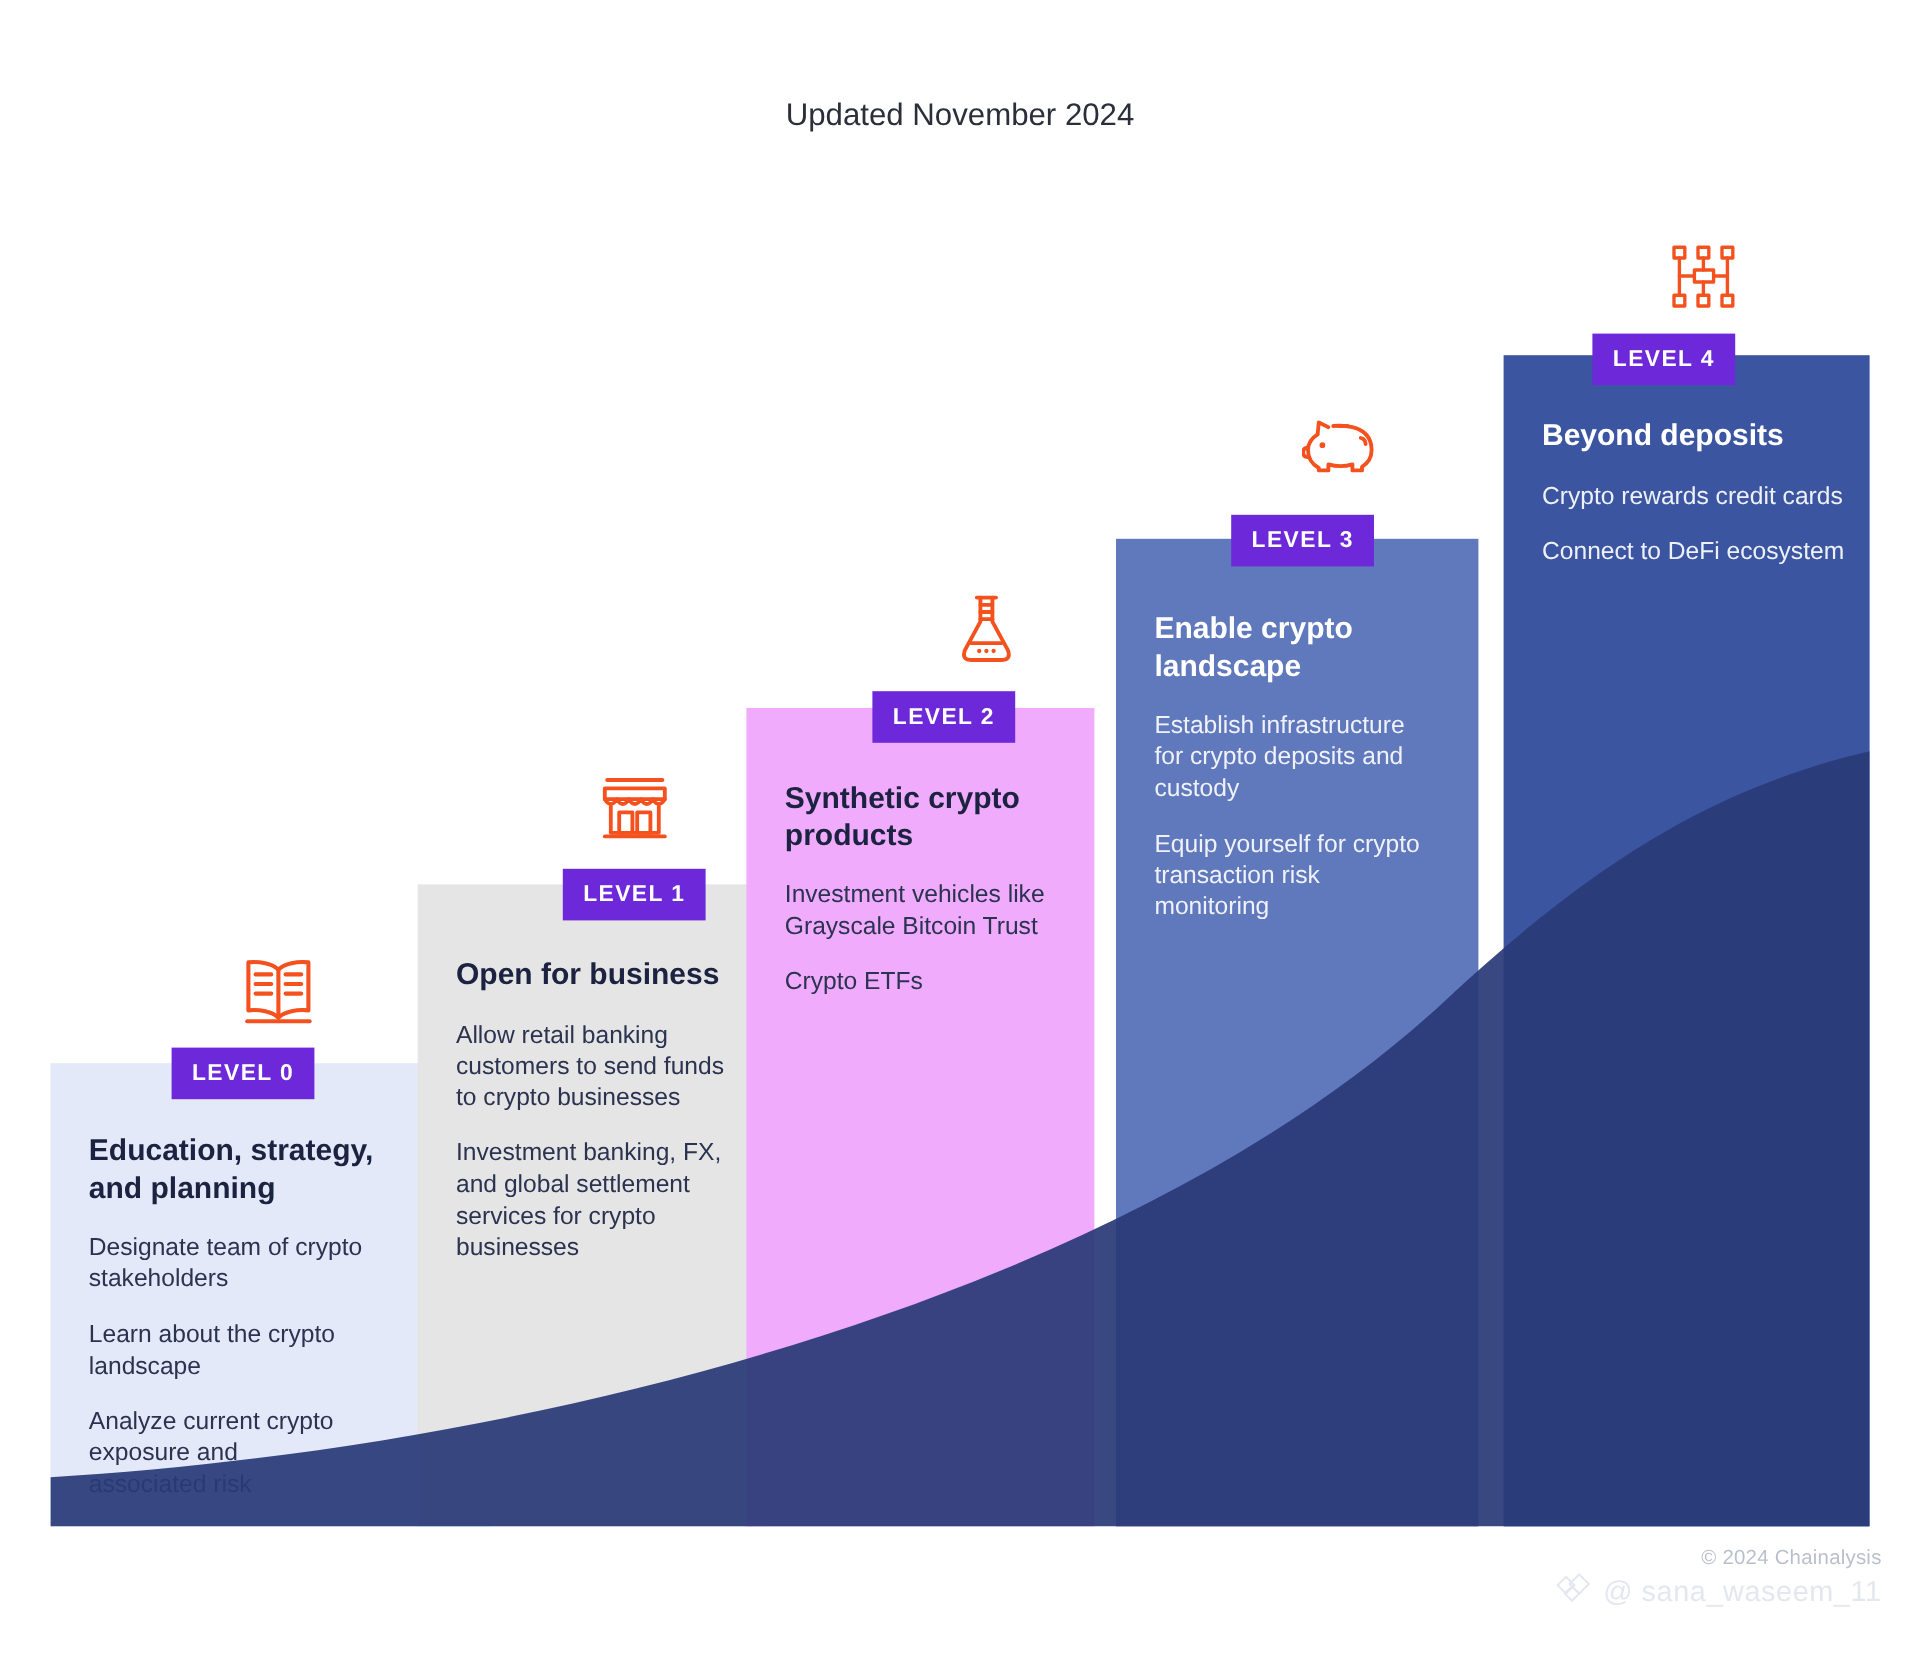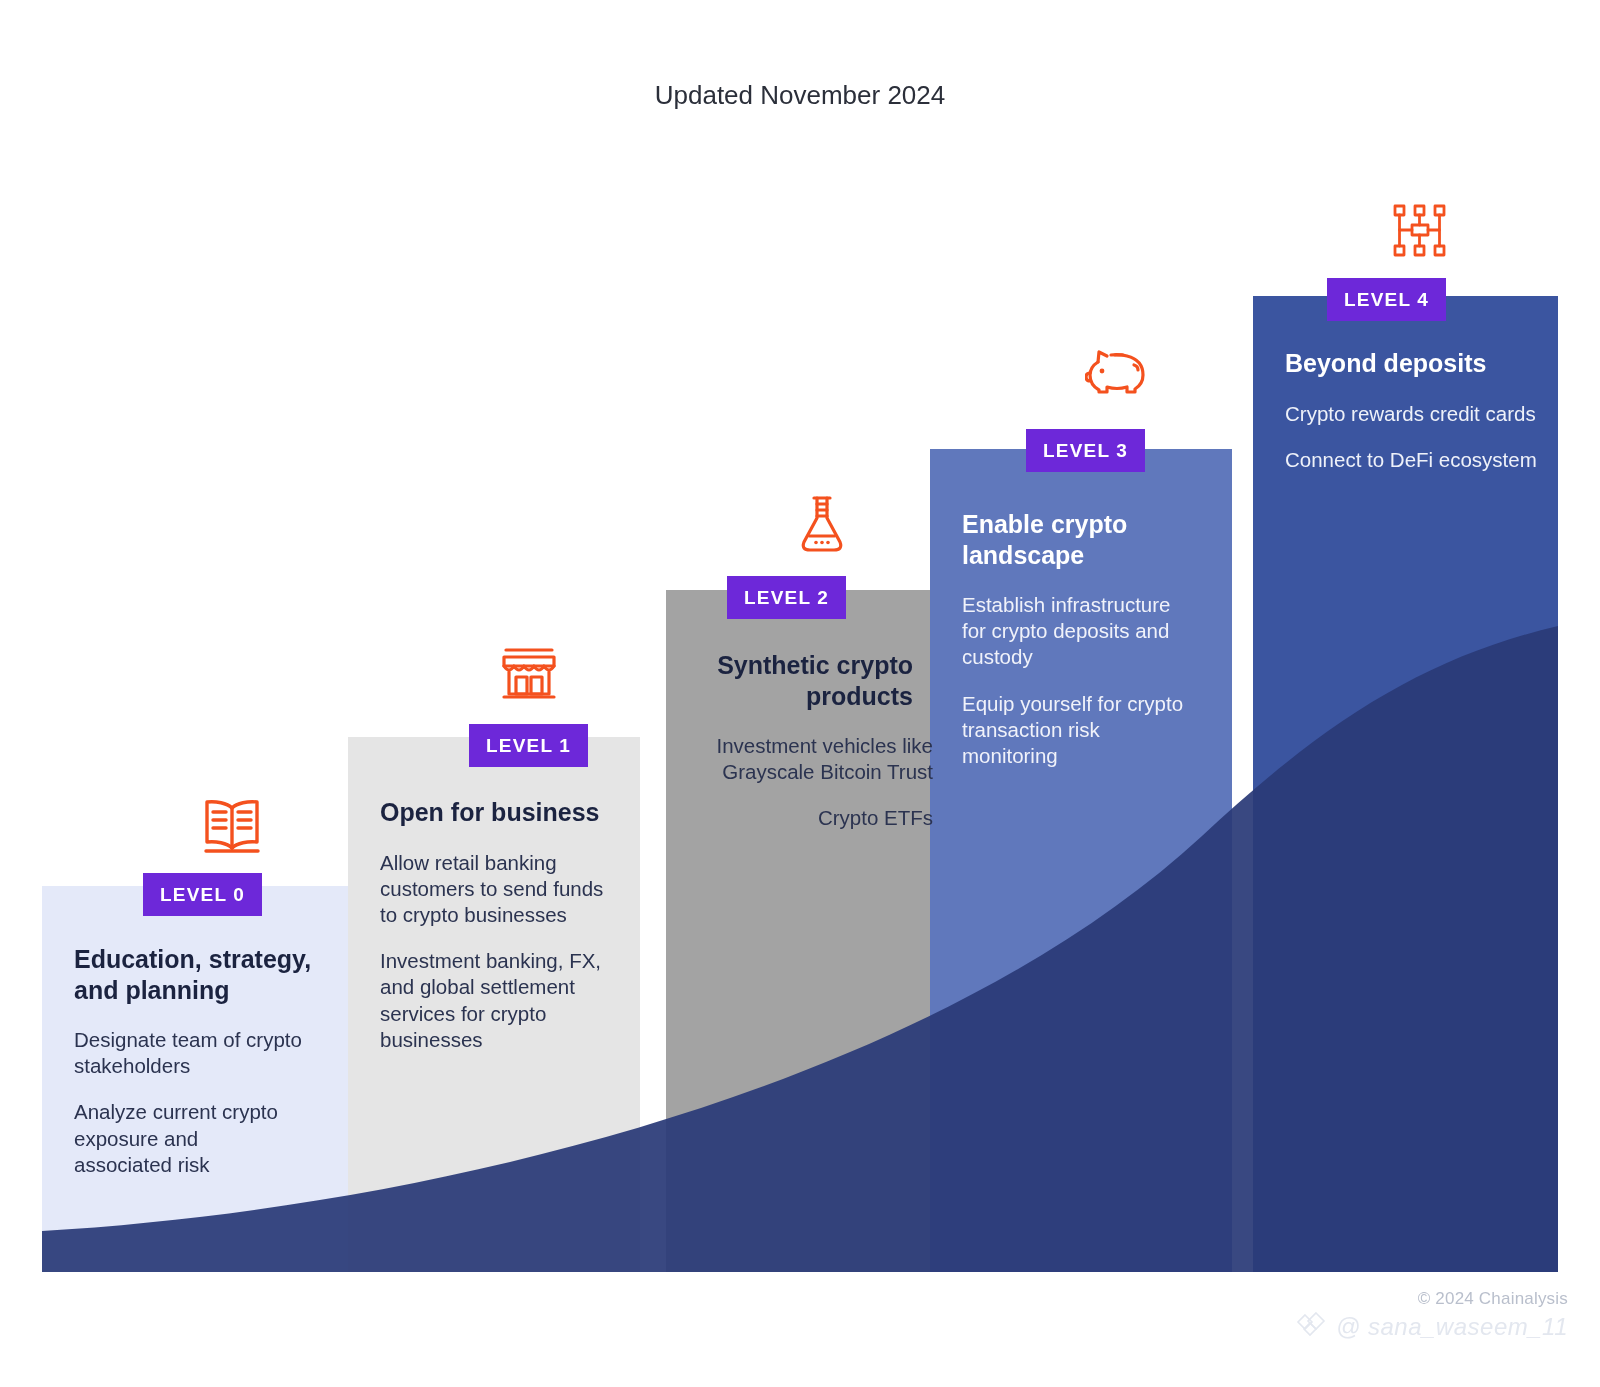--- a/index.html
+++ b/index.html
@@ -119,39 +119,39 @@
   }
   .watermark {
     margin-top: 2px;
     font-size: 24px;
     color: #e3e7ef;
     letter-spacing: 0.5px;
     display: flex;
     align-items: center;
     justify-content: flex-end;
     gap: 6px;
-    font-style: italic;
   }
   .wm-logo { flex: 0 0 auto; }
 </style>
 </head>
 <body>
 
 <div id="stage">
 
   <div class="header">
     <div class="subtitle">Updated November 2024</div>
   </div>
 
   <div class="canvas">
 
     <div class="col" id="col0" style="left:0px; width:368px; height:386px; background:#e4e9f9;">
       <div class="col-inner" style="top:58px; width:306px;">
         <div class="col-heading" style="color:#1b2340; max-width:255px;">Education, strategy, and planning</div>
         <div class="bullet" style="color:#2b3350; max-width:250px;">Designate team of crypto stakeholders</div>
+        <div class="bullet" style="color:#2b3350; max-width:250px;">Learn about the crypto landscape</div>
         <div class="bullet" style="color:#2b3350; max-width:225px;">Analyze current crypto exposure and associated risk</div>
       </div>
     </div>
     <div class="icon-wrap" style="left:155px; top:595px;">
       <svg width="64" height="60" viewBox="0 0 64 60" fill="none" stroke="#f4511e" stroke-width="3.4" stroke-linecap="round" stroke-linejoin="round">
         <path d="M32 12 C27 7, 16 5, 7 6 L7 46 C16 45, 27 47, 32 52"></path>
         <path d="M32 12 C37 7, 48 5, 57 6 L57 46 C48 45, 37 47, 32 52"></path>
         <line x1="32" y1="12" x2="32" y2="52"></line>
         <line x1="13" y1="16" x2="26" y2="16"></line>
         <line x1="13" y1="24" x2="26" y2="24"></line>
@@ -177,21 +177,21 @@
         <path d="M6 13 L56 13 L56 22 L6 22 Z"></path>
         <path d="M6 22 q5 8 10 0 q5 8 10 0 q5 8 10 0 q5 8 10 0 q5 8 10 0"></path>
         <path d="M11 28 L11 50 L51 50 L51 28"></path>
         <rect x="18" y="33" width="11" height="17"></rect>
         <rect x="33" y="33" width="11" height="17"></rect>
         <line x1="6" y1="53" x2="56" y2="53"></line>
       </svg>
     </div>
     <div class="badge" style="left:390px; top:528px;margin-left:37px;">LEVEL 1</div>
 
-    <div class="col" id="col2" style="left:624px; width:290px; height:682px; background:#a3a3a3;text-align:right;">
+    <div class="col" id="col2" style="left:580px; width:290px; height:682px; background:#f0abfc;">
       <div class="col-inner" style="top:60px; width:290px;">
         <div class="col-heading" style="color:#1b2340; max-width:215px;">Synthetic crypto products</div>
         <div class="bullet" style="color:#2b3350; max-width:235px;">Investment vehicles like Grayscale Bitcoin Trust</div>
         <div class="bullet" style="color:#2b3350; max-width:235px;">Crypto ETFs</div>
       </div>
     </div>
     <div class="icon-wrap" style="left:745px; top:294px;">
       <svg width="50" height="62" viewBox="0 0 50 62" fill="none" stroke="#f4511e" stroke-width="3.2" stroke-linecap="round" stroke-linejoin="round">
         <line x1="17" y1="4" x2="33" y2="4"></line>
         <path d="M20 4 L20 24 L7 48 q-3 8 6 8 L37 56 q9 0 6 -8 L30 24 L30 4"></path>

